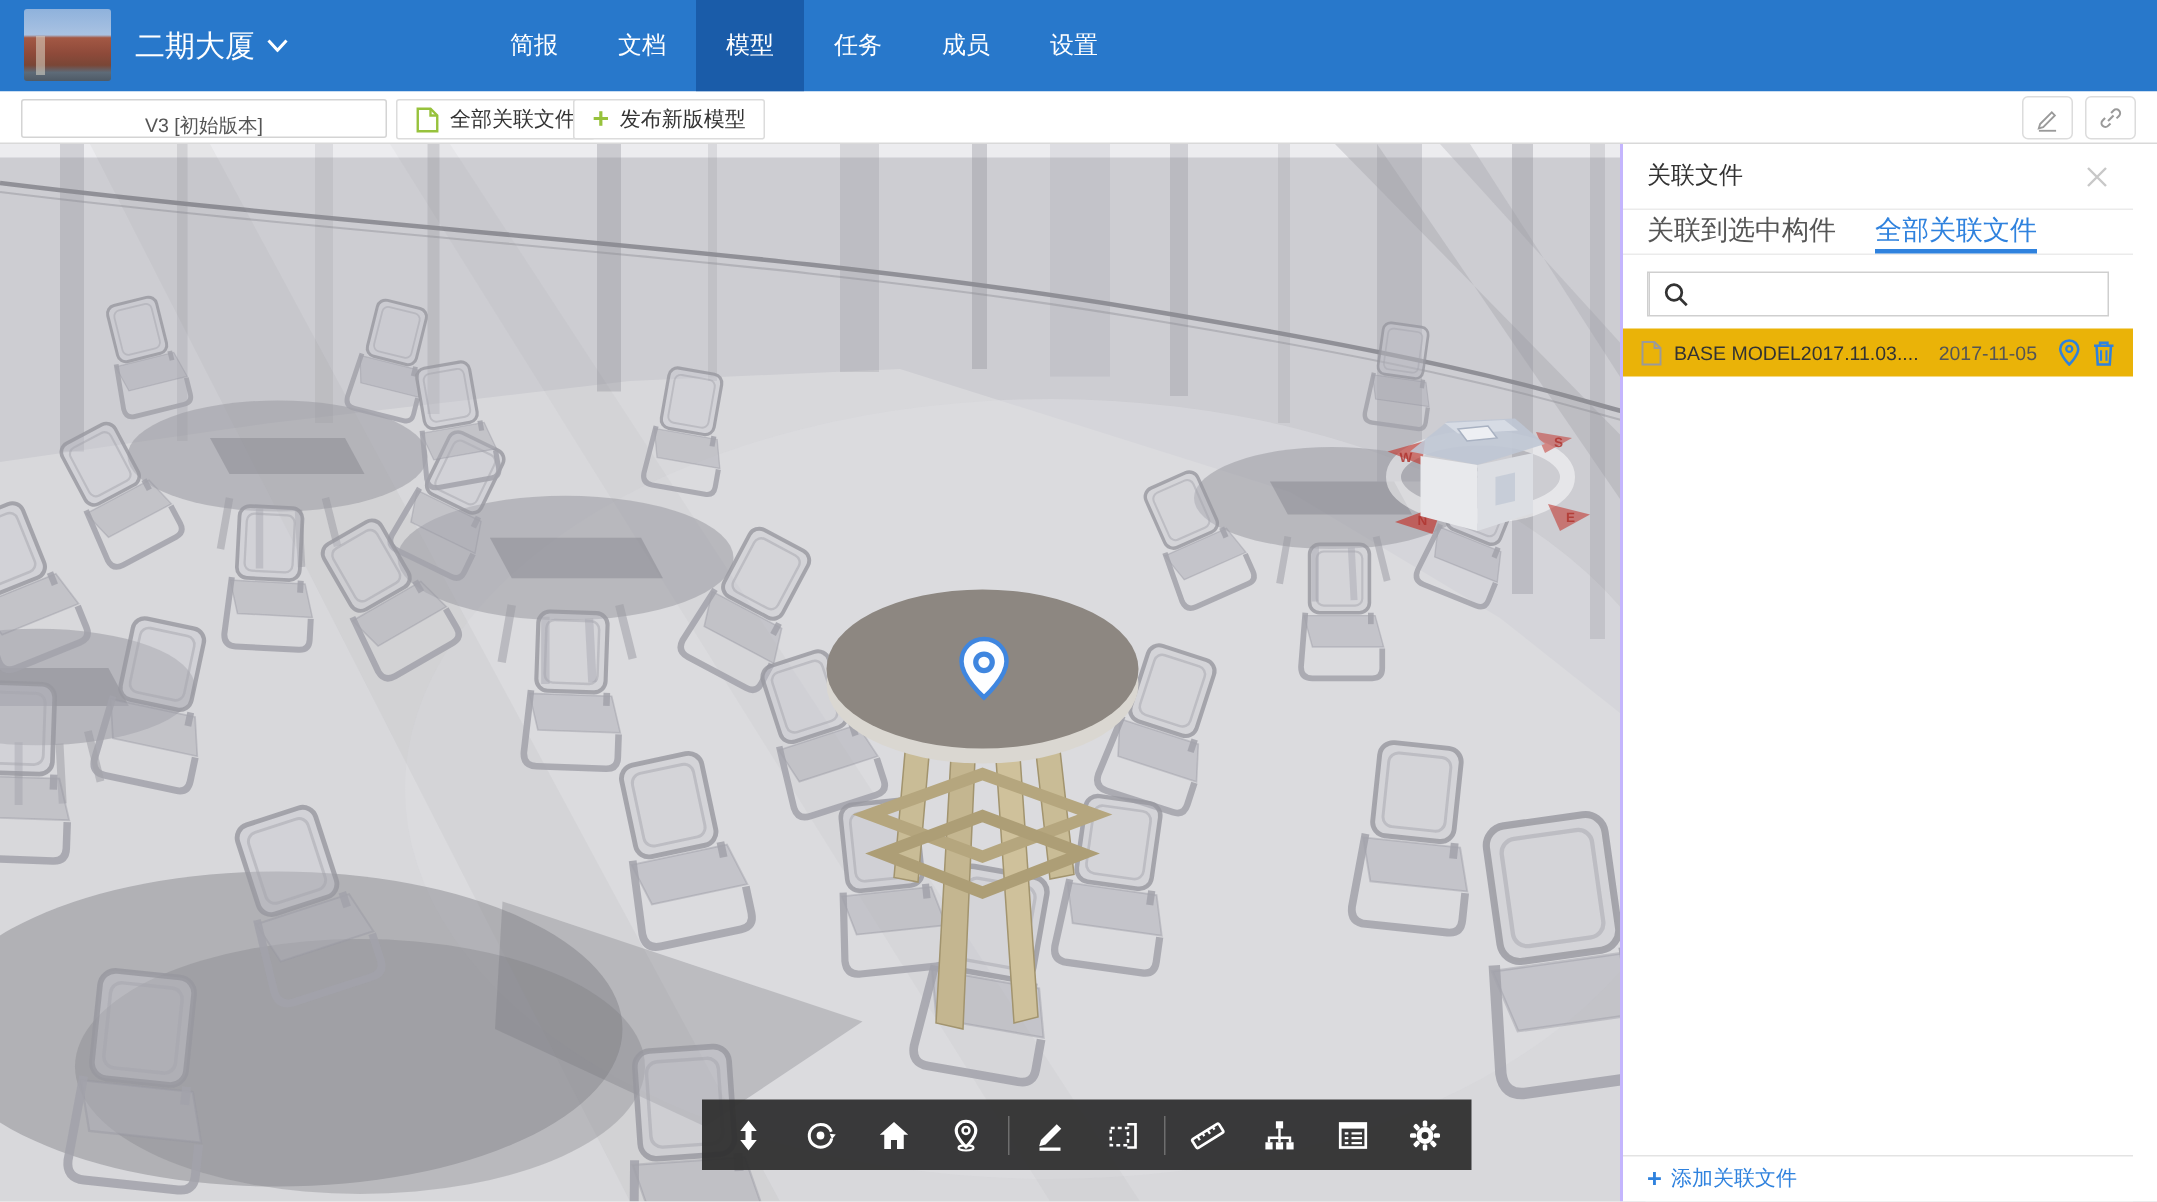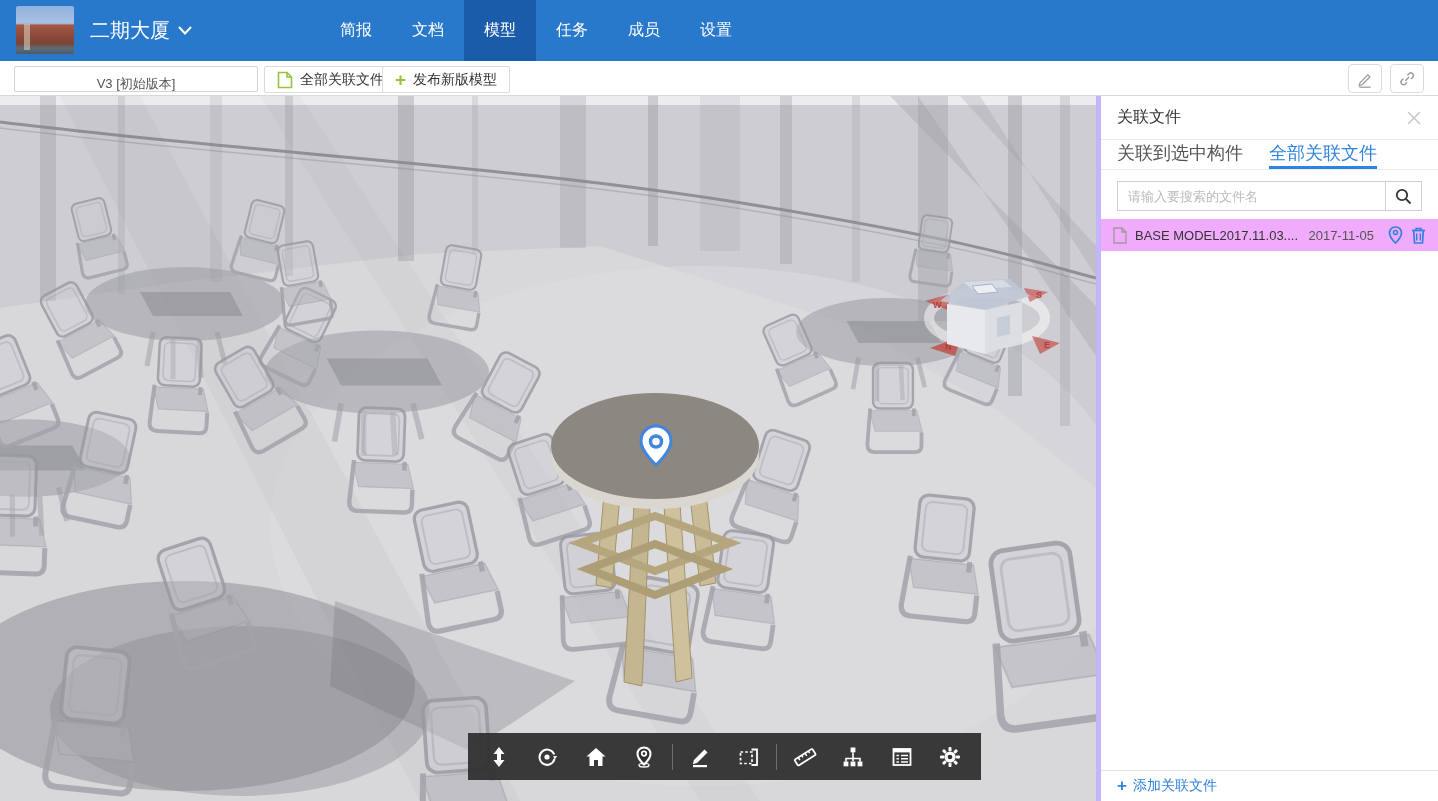--- a/index.html
+++ b/index.html
@@ -51,33 +51,33 @@
 
   
   .viewer{position:absolute; left:0; top:96px; width:1097px; height:705px; background:#D8D8DB; overflow:hidden;}
   .viewer svg{display:block;}
   .vtoolbar{position:absolute; left:468px; top:637px; width:513px; height:47px; background:rgba(48,48,48,.95);
     display:flex; align-items:center; justify-content:space-between; padding:0 10px;}
   .vt-btn{width:42px; height:47px; display:flex; align-items:center; justify-content:center; cursor:pointer;}
   .vt-sep{width:1px; height:26px; background:#6E6E6E;}
 
   
-  .panel{position:absolute; right:0; top:96px; width:342px; height:705px; background:#fff; border-left:5px solid #c4b5fd;}
+  .panel{position:absolute; right:16px; top:96px; width:342px; height:705px; background:#fff; border-left:2px solid #c4b5fd;}
   .p-title-row{height:44px; display:flex; align-items:center; padding:0 16px; border-bottom:1px solid #EBEBEB;}
   .p-title{font-size:16px; color:#333; flex:1;}
   .p-close{cursor:pointer; display:flex;}
   .p-tabs{height:30px; display:flex; gap:26px; padding:0 16px; border-bottom:1px solid #EBEBEB; align-items:stretch;}
   .p-tab{font-size:18px; color:#555; display:flex; align-items:center; cursor:pointer; border-bottom:3px solid transparent;}
   .p-tab.active{color:var(--accent-blue); border-bottom-color:var(--accent-blue);}
   .p-search{margin:11px 16px 8px; height:30px; border:1px solid #CFCFCF; display:flex;}
   .p-search input{flex:1; border:0; outline:none; padding:0 10px; font-size:13px; color:#333;
     font-family:"Liberation Sans", sans-serif;}
   .p-search input::placeholder{color:#BBB;}
   .p-search-btn{width:36px; border-left:1px solid #CFCFCF; display:flex; align-items:center; justify-content:center; cursor:pointer; background:#fff;}
-  .file-row{height:32px; background:#f0abfc; display:flex; align-items:center; padding:0 12px; gap:8px; cursor:pointer;}
+  .file-row{height:32px; background:#eab308; display:flex; align-items:center; padding:0 12px; gap:8px; cursor:pointer;}
   .file-name{font-size:13px; color:#333; flex:1; white-space:nowrap; overflow:hidden; text-overflow:ellipsis;}
   .file-date{font-size:13px; color:#555; margin-right:6px;}
   .file-ico{display:flex; cursor:pointer;}
   .p-footer{position:absolute; left:0; bottom:0; width:100%; height:31px; border-top:1px solid #E3E3E3;
     display:flex; align-items:center; padding:0 16px; gap:6px; color:var(--accent-blue); font-size:14px; cursor:pointer;}
   .p-footer .pf-plus{font-size:17px; font-weight:bold;}
 </style>
 </head>
 <body>
 
@@ -362,21 +362,20 @@
         <svg width="16" height="16" viewBox="0 0 16 16">
           <path d="M2 2 L14 14 M14 2 L2 14" stroke="#C8C8C8" stroke-width="1.6"></path>
         </svg>
       </span>
     </div>
     <div class="p-tabs">
       <div class="p-tab">关联到选中构件</div>
       <div class="p-tab active">全部关联文件</div>
     </div>
     <div class="p-search">
-      <input type="text" placeholder="请输入要搜索的文件名" style="">
       <div class="p-search-btn">
         <svg width="17" height="17" viewBox="0 0 17 17">
           <circle cx="7" cy="7" r="5.2" fill="none" stroke="#333" stroke-width="1.8"></circle>
           <path d="M11 11 L15.5 15.5" stroke="#333" stroke-width="1.8"></path>
         </svg>
       </div>
     </div>
     <div class="file-row">
       <svg width="14" height="17" viewBox="0 0 14 17">
         <path d="M1 1 h8 l4 4 v11 h-12 z" fill="none" stroke="#9A9A9A" stroke-width="1.3"></path>

